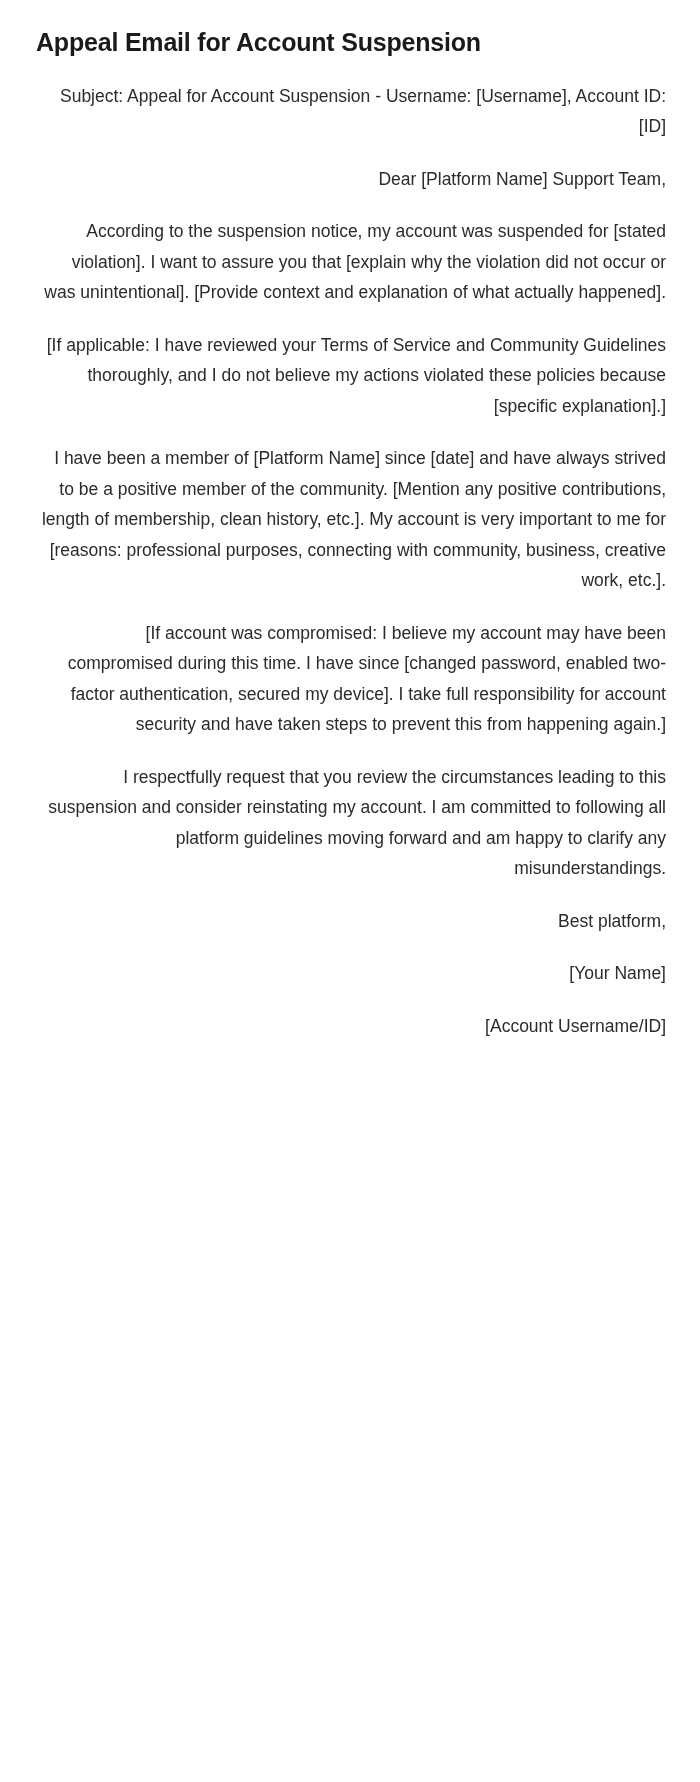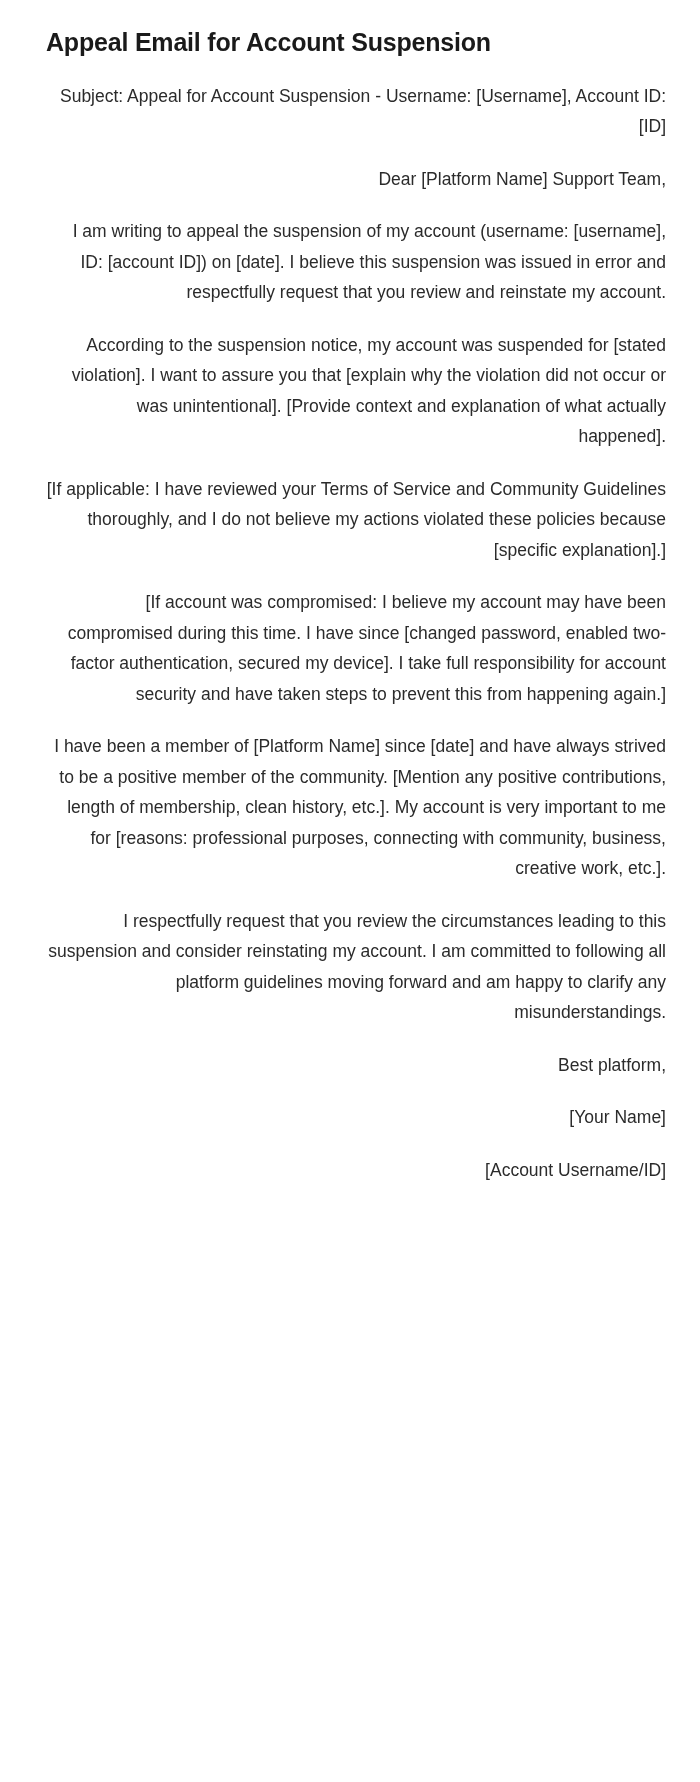--- a/index.html
+++ b/index.html
@@ -8,21 +8,21 @@
     background: #ffffff;
   }
   body {
     width: 700px;
     min-height: 1782px;
     font-family: "Liberation Sans", sans-serif;
     color: #222222;
     -webkit-font-smoothing: antialiased;
   }
   .document {
-    padding: 18px 34px 40px 46px;
+    padding: 18px 34px 40px 36px;
     box-sizing: border-box;
   }
   .doc-title {
     font-size: 25px;
     line-height: 1.3;
     font-weight: bold;
     color: #1a1a1a;
     margin: 8px 0 22px 0;
     letter-spacing: -0.2px;
   }
@@ -39,22 +39,21 @@
   }
 </style>
 </head>
 <body>
 
 <div class="document">
   <h1 class="doc-title">Appeal Email for Account Suspension</h1>
 
   <p class="para">Subject: Appeal for Account Suspension - Username: [Username], Account ID: [ID]</p>
   <p class="para">Dear [Platform Name] Support Team,</p>
-  <p class="para">I am writing to appeal the suspension of my account (username: [username], ID: [account ID]) on [date]. I believe this suspension was issued in error and respectfully request that you review and reinstate my account.</p>
   <p class="para">According to the suspension notice, my account was suspended for [stated violation]. I want to assure you that [explain why the violation did not occur or was unintentional]. [Provide context and explanation of what actually happened].</p>
   <p class="para">[If applicable: I have reviewed your Terms of Service and Community Guidelines thoroughly, and I do not believe my actions violated these policies because [specific explanation].]</p>
+  <p class="para">I have been a member of [Platform Name] since [date] and have always strived to be a positive member of the community. [Mention any positive contributions, length of membership, clean history, etc.]. My account is very important to me for [reasons: professional purposes, connecting with community, business, creative work, etc.].</p>
   <p class="para">[If account was compromised: I believe my account may have been compromised during this time. I have since [changed password, enabled two-factor authentication, secured my device]. I take full responsibility for account security and have taken steps to prevent this from happening again.]</p>
-  <p class="para">I have been a member of [Platform Name] since [date] and have always strived to be a positive member of the community. [Mention any positive contributions, length of membership, clean history, etc.]. My account is very important to me for [reasons: professional purposes, connecting with community, business, creative work, etc.].</p>
   <p class="para">I respectfully request that you review the circumstances leading to this suspension and consider reinstating my account. I am committed to following all platform guidelines moving forward and am happy to clarify any misunderstandings.</p>
   <p class="para">Best platform,</p>
   <p class="para">[Your Name]</p>
   <p class="para">[Account Username/ID]</p>
 </div>
 
 </body></html>

